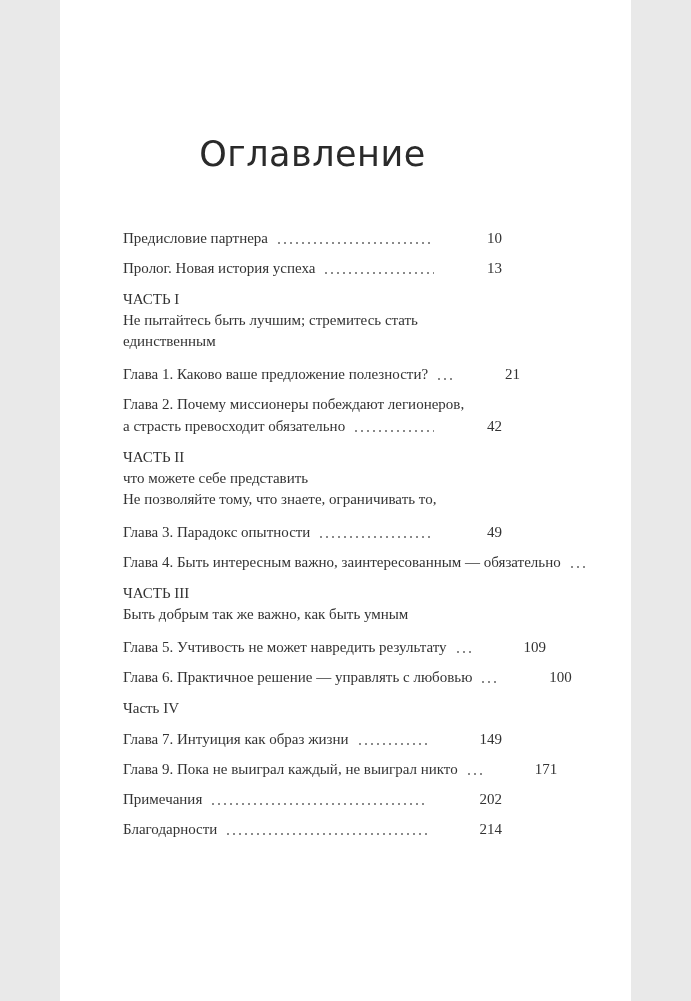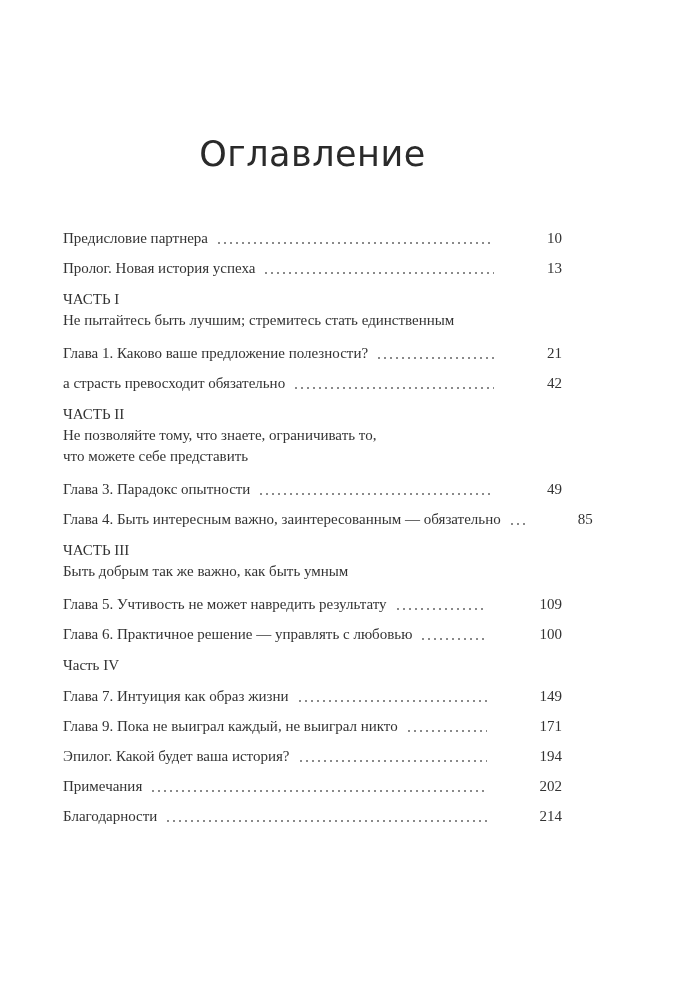--- a/index.html
+++ b/index.html
@@ -2,21 +2,21 @@
 <html lang="ru"><head>
 <meta charset="utf-8">
 <style>
   html, body {
     margin: 0;
     padding: 0;
     background: #e9e9e9;
   }
   .page {
     position: relative;
-    width: 691px;
+    width: 571px;
     height: 1001px;
     margin: 0 auto;
     background: #ffffff;
     overflow: hidden;
     box-sizing: border-box;
     padding: 130px 129px 0 63px; 
     font-family: "Liberation Serif", "DejaVu Serif", serif;
     color: #333333;
   }
   .toc-title {
@@ -99,29 +99,32 @@
       </div>
       <div class="entry">
         <div class="entry-line">
           <span class="entry-label">Глава 1. Каково ваше предложение полезности?</span>
           <span class="dots"></span>
           <span class="entry-page">21</span>
         </div>
       </div>
       <div class="entry">
         <div class="entry-line">
+          <span class="entry-label">Глава 2. Почему миссионеры побеждают легионеров,</span>
+        </div>
+        <div class="entry-line">
           <span class="entry-label">а страсть превосходит обязательно</span>
           <span class="dots"></span>
           <span class="entry-page">42</span>
         </div>
       </div>
       <div class="part">
         <div class="part-title">ЧАСТЬ II</div>
+        <div class="part-subtitle">что можете себе представить</div>
         <div class="part-subtitle">Не позволяйте тому, что знаете, ограничивать то,</div>
-        <div class="part-subtitle">что можете себе представить</div>
       </div>
       <div class="entry">
         <div class="entry-line">
           <span class="entry-label">Глава 3. Парадокс опытности</span>
           <span class="dots"></span>
           <span class="entry-page">49</span>
         </div>
       </div>
       <div class="entry">
         <div class="entry-line">
@@ -160,27 +163,20 @@
       </div>
       <div class="entry">
         <div class="entry-line">
           <span class="entry-label">Глава 9. Пока не выиграл каждый, не выиграл никто</span>
           <span class="dots"></span>
           <span class="entry-page">171</span>
         </div>
       </div>
       <div class="entry">
         <div class="entry-line">
-          <span class="entry-label">Эпилог. Какой будет ваша история?</span>
-          <span class="dots"></span>
-          <span class="entry-page">194</span>
-        </div>
-      </div>
-      <div class="entry">
-        <div class="entry-line">
           <span class="entry-label">Примечания</span>
           <span class="dots"></span>
           <span class="entry-page">202</span>
         </div>
       </div>
       <div class="entry">
         <div class="entry-line">
           <span class="entry-label">Благодарности</span>
           <span class="dots"></span>
           <span class="entry-page">214</span>

